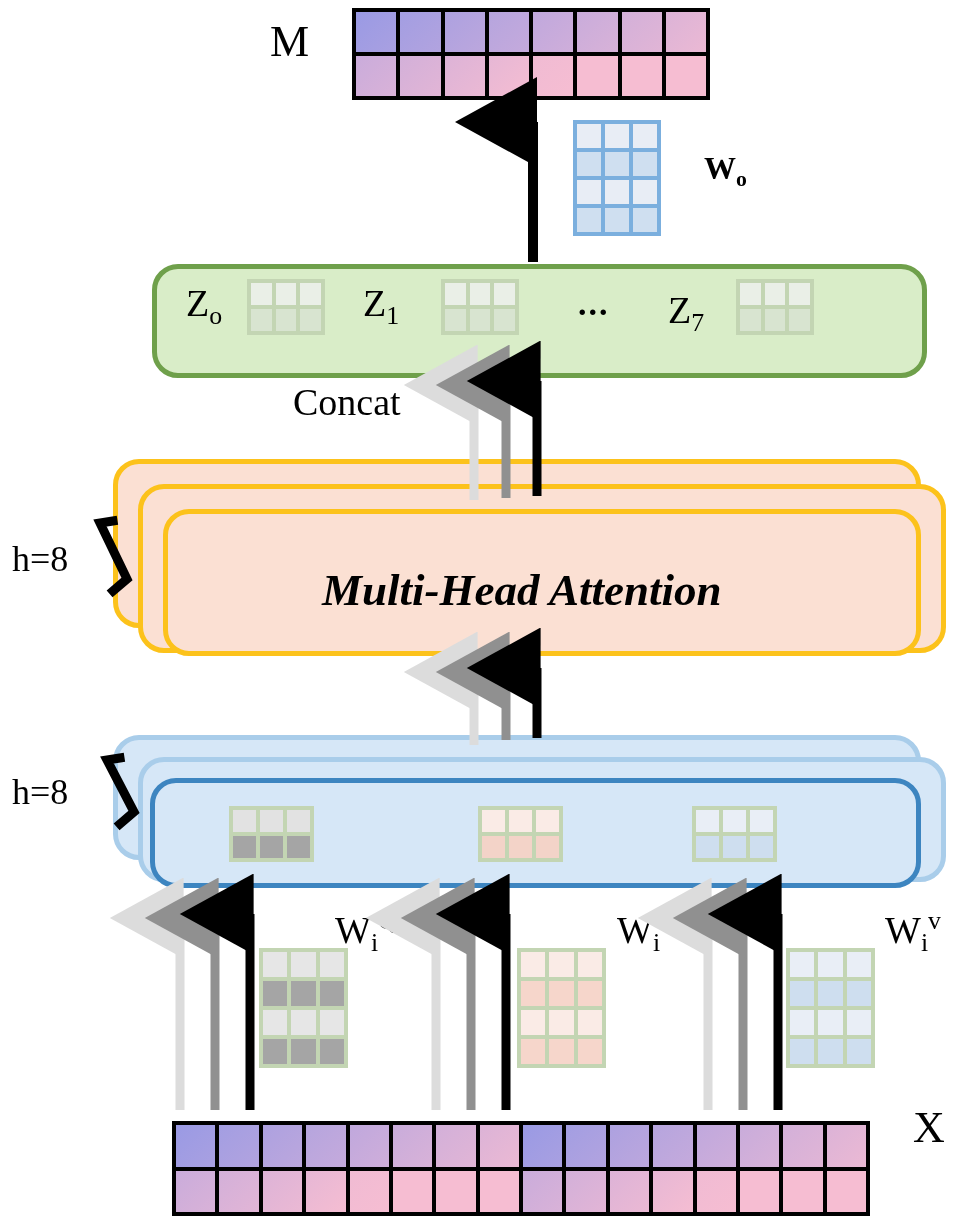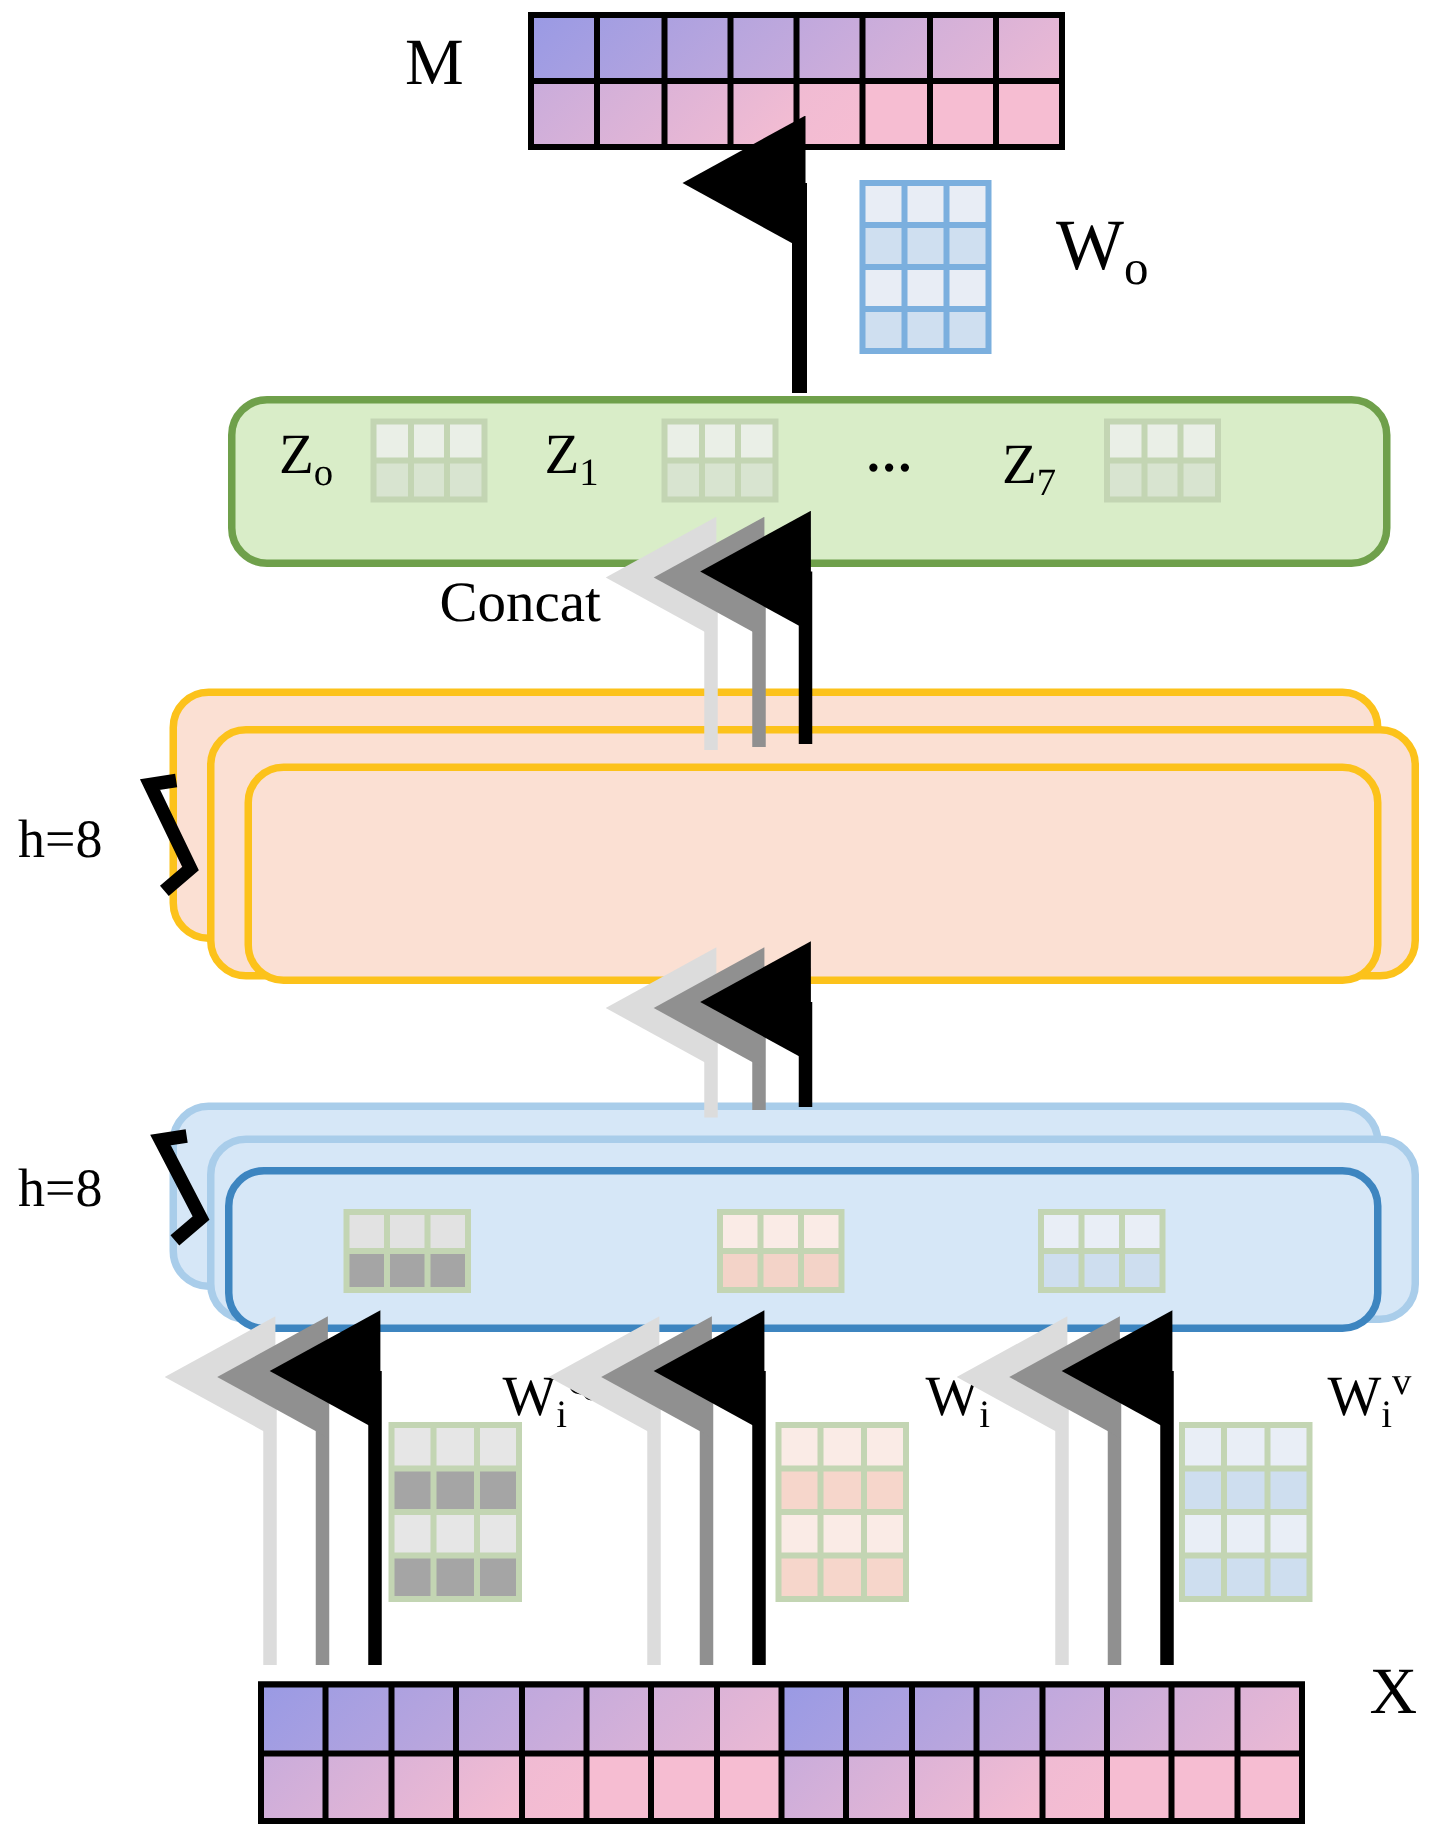--- a/index.html
+++ b/index.html
@@ -63,21 +63,21 @@
       <div class="c" style="background: rgb(207, 223, 240);"></div>
       <div class="c" style="background: rgb(207, 223, 240);"></div>
       <div class="c" style="background: rgb(207, 223, 240);"></div>
       <div class="c" style="background: rgb(232, 237, 245);"></div>
       <div class="c" style="background: rgb(232, 237, 245);"></div>
       <div class="c" style="background: rgb(232, 237, 245);"></div>
       <div class="c" style="background: rgb(207, 223, 240);"></div>
       <div class="c" style="background: rgb(207, 223, 240);"></div>
       <div class="c" style="background: rgb(207, 223, 240);"></div>
     </div>
-  <div class="lbl" style="left:704px;top:140px;font-size:48px;">
+  <div class="lbl" style="left:704px;top:152px;font-size:32px;font-weight:bold;">
     <span>W</span><span class="sub">o</span>
   </div>
 
   <div class="panel" style="left:152px;top:264px;width:775px;height:114px;
               background:#D9EDC8;border:5px solid #6FA04B;"></div>
 
   <div class="lbl" style="left:186px;top:284px;font-size:38px;">
     <span>Z</span><span class="sub">o</span>
   </div>
   <div class="wgrid zg" style="left: 247px; top: 279px; width: 78px; height: 56px; display: grid; grid-template-columns: repeat(3, 1fr); grid-template-rows: repeat(2, 1fr); gap: 4px; padding: 4px; background: rgb(195, 213, 179);">
@@ -120,20 +120,23 @@
   <div class="lbl" style="left:293px;top:383px;font-size:38px;">
     <span>Concat</span>
   </div>
 
   <div class="panel" style="left:113px;top:459px;width:808px;height:169px;
               background:#FBE0D3;border:5px solid #FCC21B;"></div>
   <div class="panel" style="left:138px;top:484px;width:808px;height:169px;
               background:#FBE0D3;border:5px solid #FCC21B;"></div>
   <div class="panel" style="left:163px;top:509px;width:758px;height:147px;
               background:#FBE0D3;border:5px solid #FCC21B;"></div>
+  <div class="mha" style="left:322px;top:564px;font-size:45px;">
+    <span>Multi-Head Attention</span>
+  </div>
   <div class="lbl" style="left:12px;top:541px;font-size:36px;">
     <span>h=8</span>
   </div>
 
   <div class="panel" style="left:113px;top:735px;width:808px;height:125px;
               background:#D6E7F7;border:5px solid #A9CDEA;"></div>
   <div class="panel" style="left:138px;top:757px;width:808px;height:125px;
               background:#D6E7F7;border:5px solid #A9CDEA;"></div>
   <div class="panel" style="left:150px;top:778px;width:771px;height:110px;
               background:#D6E7F7;border:5px solid #3D85C0;"></div>

